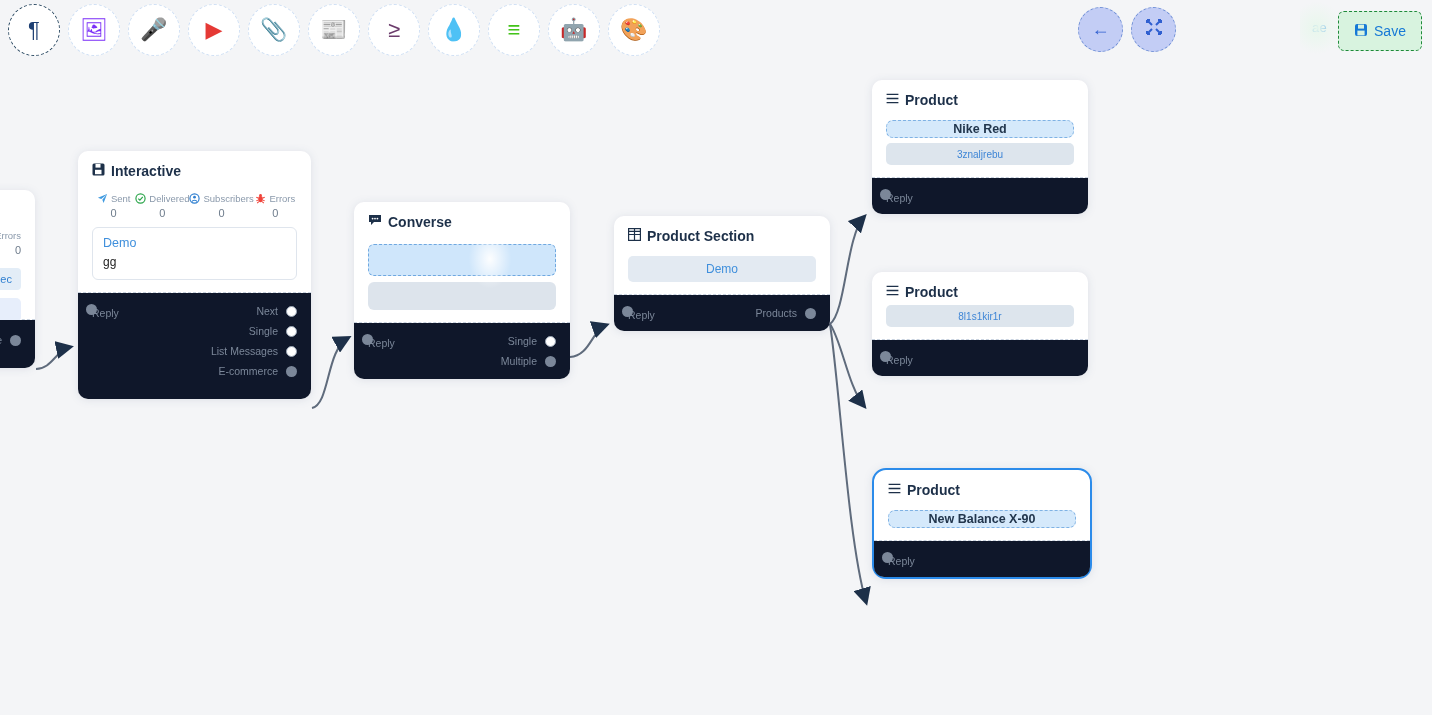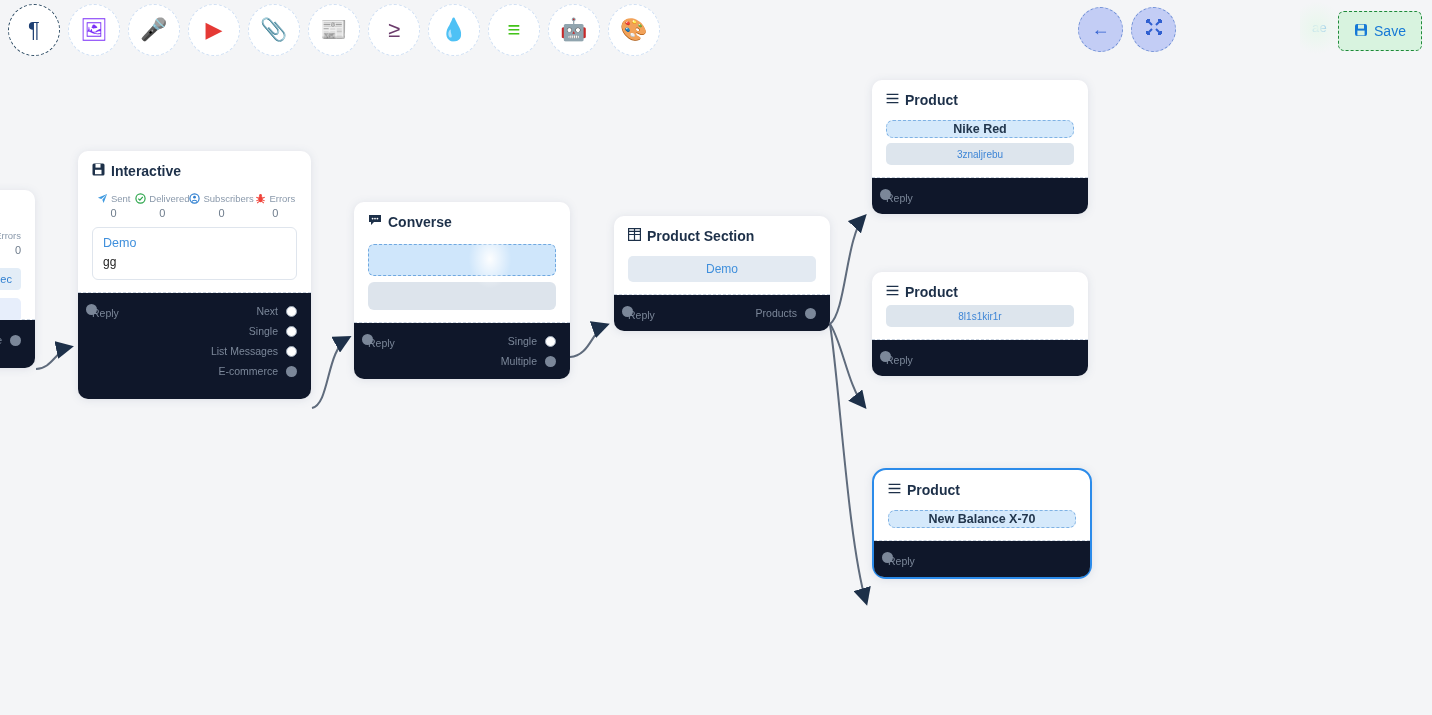--- a/index.html
+++ b/index.html
@@ -456,21 +456,21 @@
     <div class="node-body" style="border-radius:10px 10px 0 0;">
       <div class="node-title">
         <span class="ticon">
           <svg width="13" height="11" viewBox="0 0 13 11">
               <path d="M0.6 1.4 H12.4 M0.6 5.5 H12.4 M0.6 9.6 H12.4" stroke="#1d3049" stroke-width="1.3"></path>
             </svg>
         </span>
         <span>Product</span>
       </div>
       <div class="prod-name">
-        <span>New Balance X-70</span>
+        <span>New Balance X-90</span>
       </div>
     </div>
     <div class="node-foot" style="height:36px;">
       <div class="port-left">
         <span class="dot filled anchor l" style="top:1px;"></span>
         <span class="port-label">Reply</span>
       </div>
     </div>
   </div>
 

